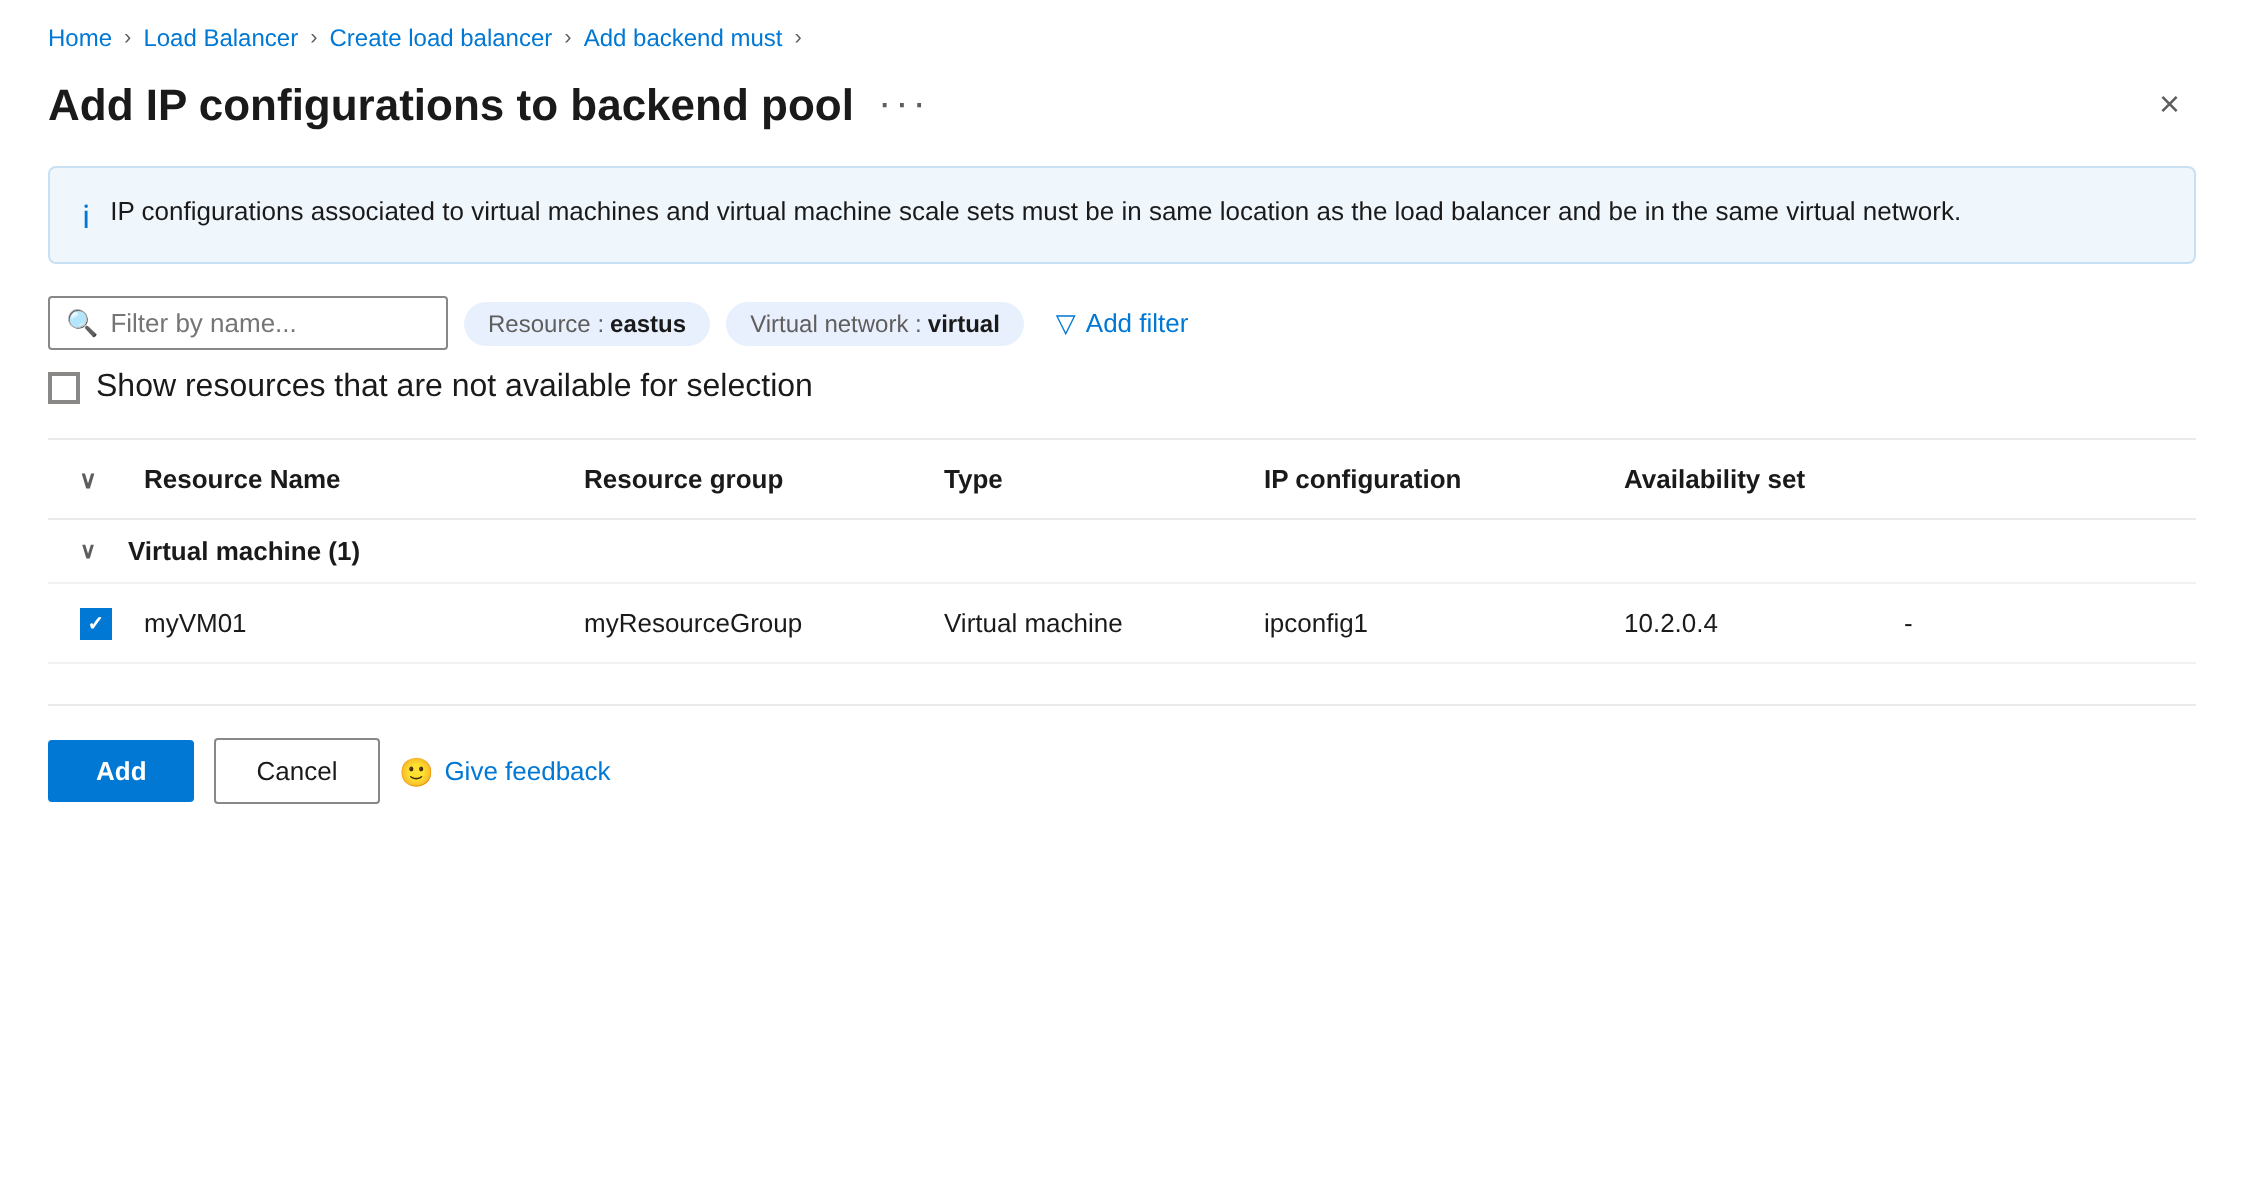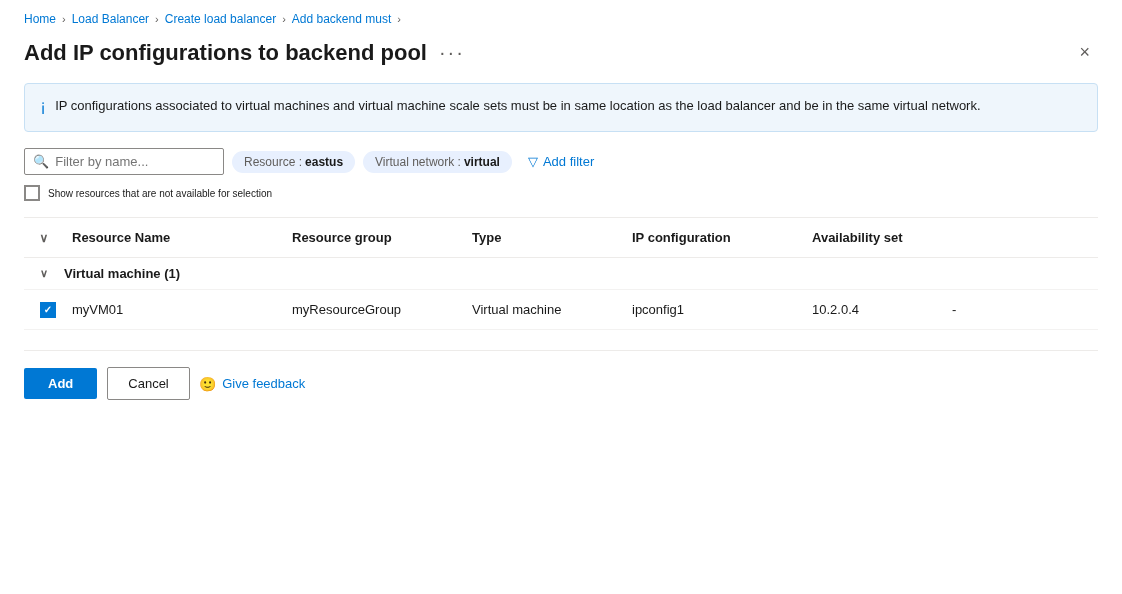--- a/index.html
+++ b/index.html
@@ -130,21 +130,21 @@
       font-size: 13px;
       cursor: pointer;
       padding: 4px 8px;
     }
     .checkbox-row {
       display: flex;
       align-items: center;
       gap: 8px;
       margin-bottom: 16px;
     }
-    .checkbox-label { font-size: 10px; color: #1a1a1a; }
+    .checkbox-label { font-size: 16px; color: #1a1a1a; }
     .table-area {
       border-top: 1px solid #edebe9;
     }
     .table-header {
       display: grid;
       grid-template-columns: 40px 220px 180px 160px 180px 140px 1fr;
       padding: 8px 0;
       border-bottom: 1px solid #edebe9;
       font-weight: 600;
       font-size: 13px;

